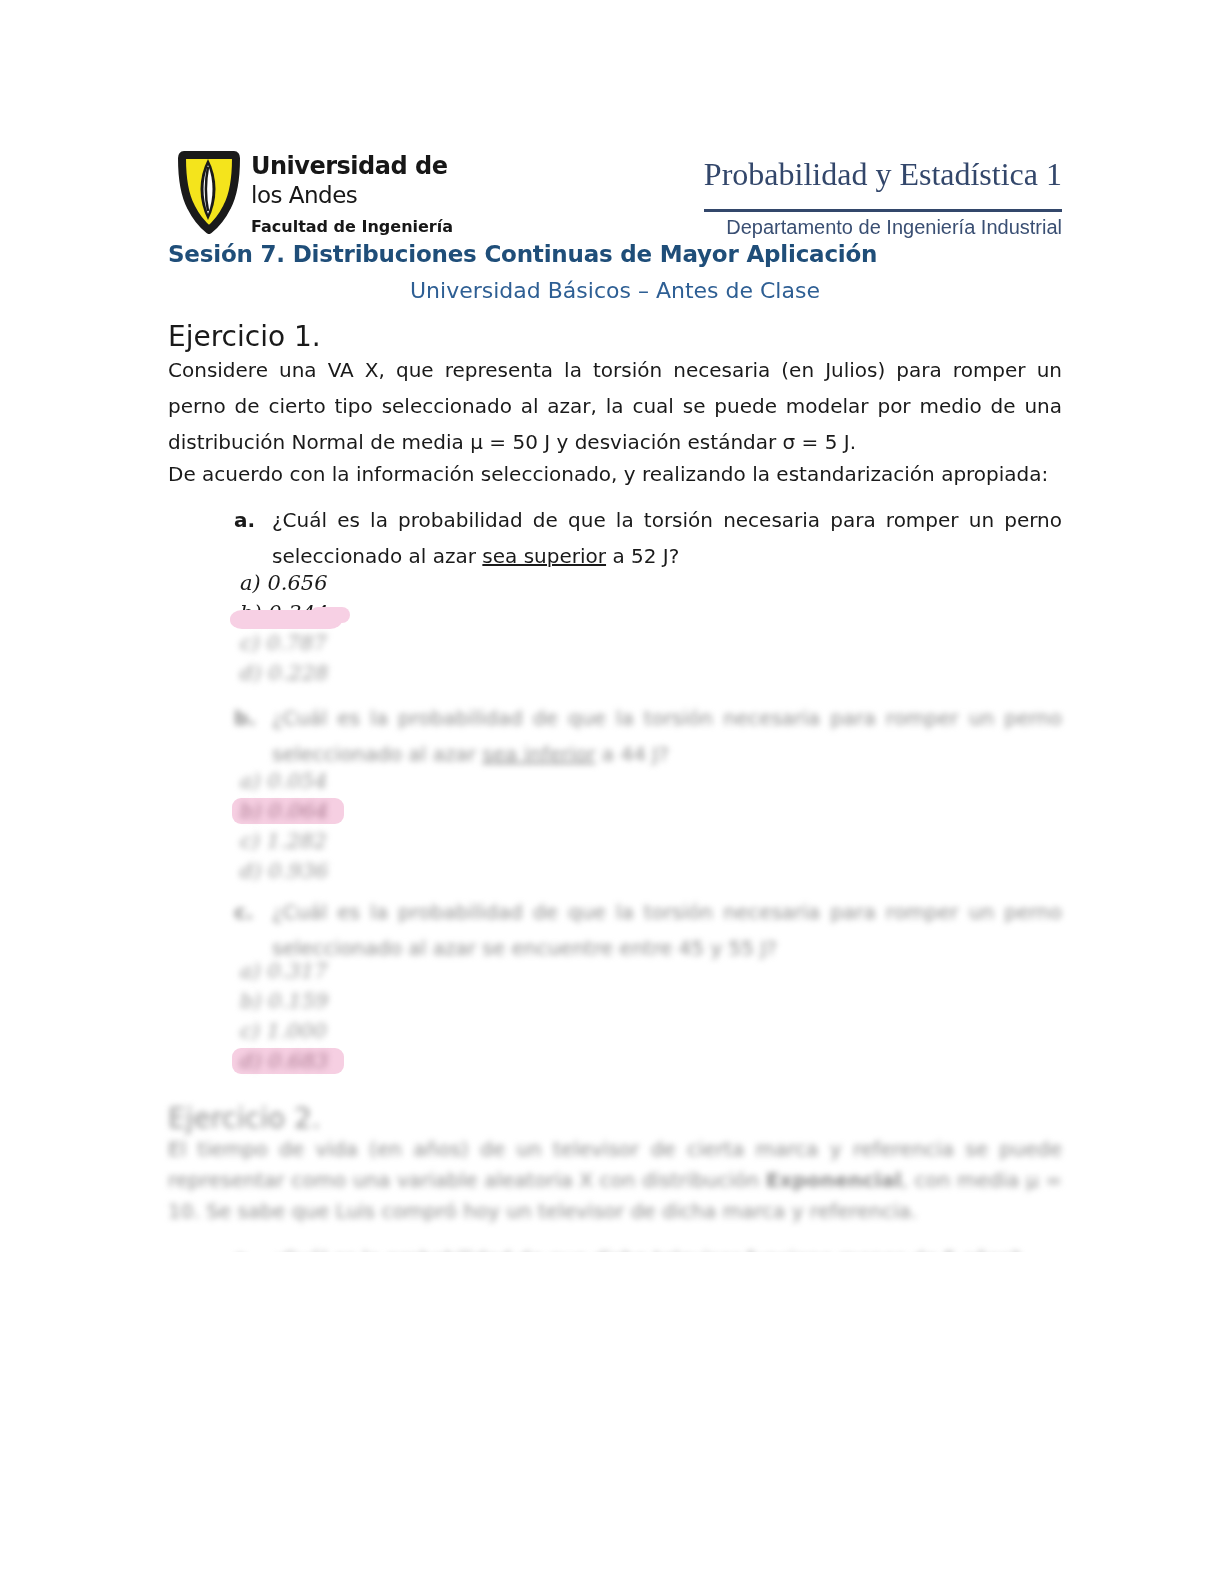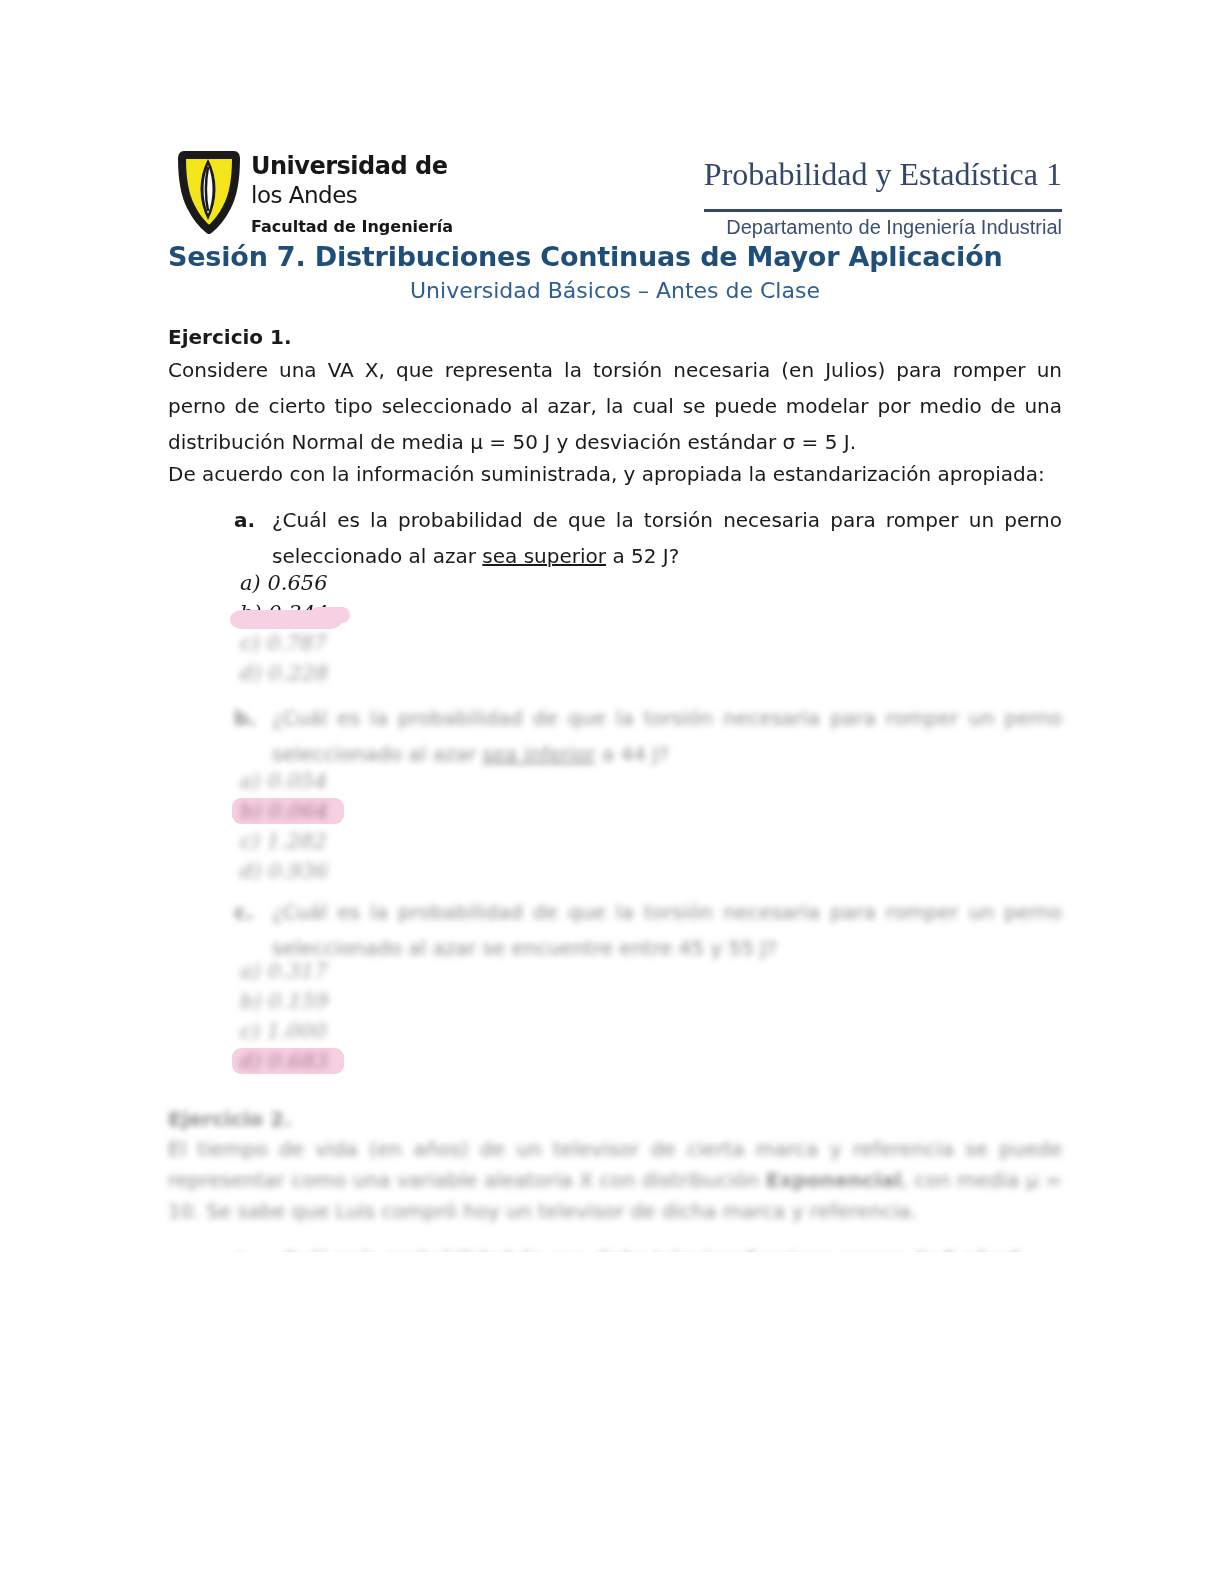--- a/index.html
+++ b/index.html
@@ -20,33 +20,33 @@
   .course { position:absolute; right:162px; top:156px; text-align:right; color:#33476b; }
   .course-title {
     display:inline-block; font-family:"Liberation Serif", serif; font-size:32px;
     line-height:36px; border-bottom:3px solid #33476b; padding-bottom:17px;
   }
   .course-dept { font-size:20px; margin-top:4px; font-family:Liberation Sans, sans-serif; color:#3a4f73; }
 
   
   .main-title {
     position:absolute; left:168px; top:241px; width:900px; margin:0;
-    font-size:27px; font-weight:bold; color:#1f4e79; letter-spacing:-0.2px;
+    font-size:23px; font-weight:bold; color:#1f4e79; letter-spacing:-0.2px;
   }
   .subtitle {
     position:absolute; left:168px; top:278px; width:894px; text-align:center;
     font-size:22px; color:#2e5f94;
   }
 
   
   .sec { position:absolute; left:168px; width:894px; font-size:20px; line-height:36px; }
   .just { text-align:justify; }
   .u { text-decoration:underline; }
   p { margin:0; }
-  .ex-heading { font-weight:bold; font-size:20px; line-height:30px; }
+  .ex-heading { font-weight:normal; font-size:28px; line-height:30px; }
   .lead { margin-top:-4px; }
   .item { display:flex; margin-top:10px; }
   .marker { font-weight:bold; flex:none; width:38px; margin-left:66px; }
   .itext { flex:1; }
   .opts { margin-left:72px; margin-top:-6px; }
   .opt {
     position:relative; height:30px; line-height:30px;
     font-family:"DejaVu Serif", serif; font-style:italic; font-size:21px;
   }
 
@@ -102,21 +102,21 @@
     </div>
     <div class="course-dept">Departamento de Ingeniería Industrial</div>
   </div>
 
   <h1 class="main-title">Sesión 7. Distribuciones Continuas de Mayor Aplicación</h1>
   <div class="subtitle">Universidad Básicos – Antes de Clase</div>
 
   <div class="sec" style="top:322px;">
     <div class="ex-heading">Ejercicio 1.</div>
     <p class="just">Considere una VA X, que representa la torsión necesaria (en Julios) para romper un perno de cierto tipo seleccionado al azar, la cual se puede modelar por medio de una distribución Normal de media μ = 50 J y desviación estándar σ = 5 J.</p>
-    <p class="lead">De acuerdo con la información suministrada, y apropiada la estandarización apropiada:</p>
+    <p class="lead">De acuerdo con la información seleccionado, y realizando la estandarización apropiada:</p>
 
     <div class="item">
       <span class="marker">a.</span>
       <div class="itext just">
         <span>¿Cuál es la probabilidad de que la torsión necesaria para romper un perno seleccionado al azar </span><span class="u">sea superior</span><span> a 52 J?</span>
       </div>
     </div>
 
     <div class="opts">
       <div class="opt">

